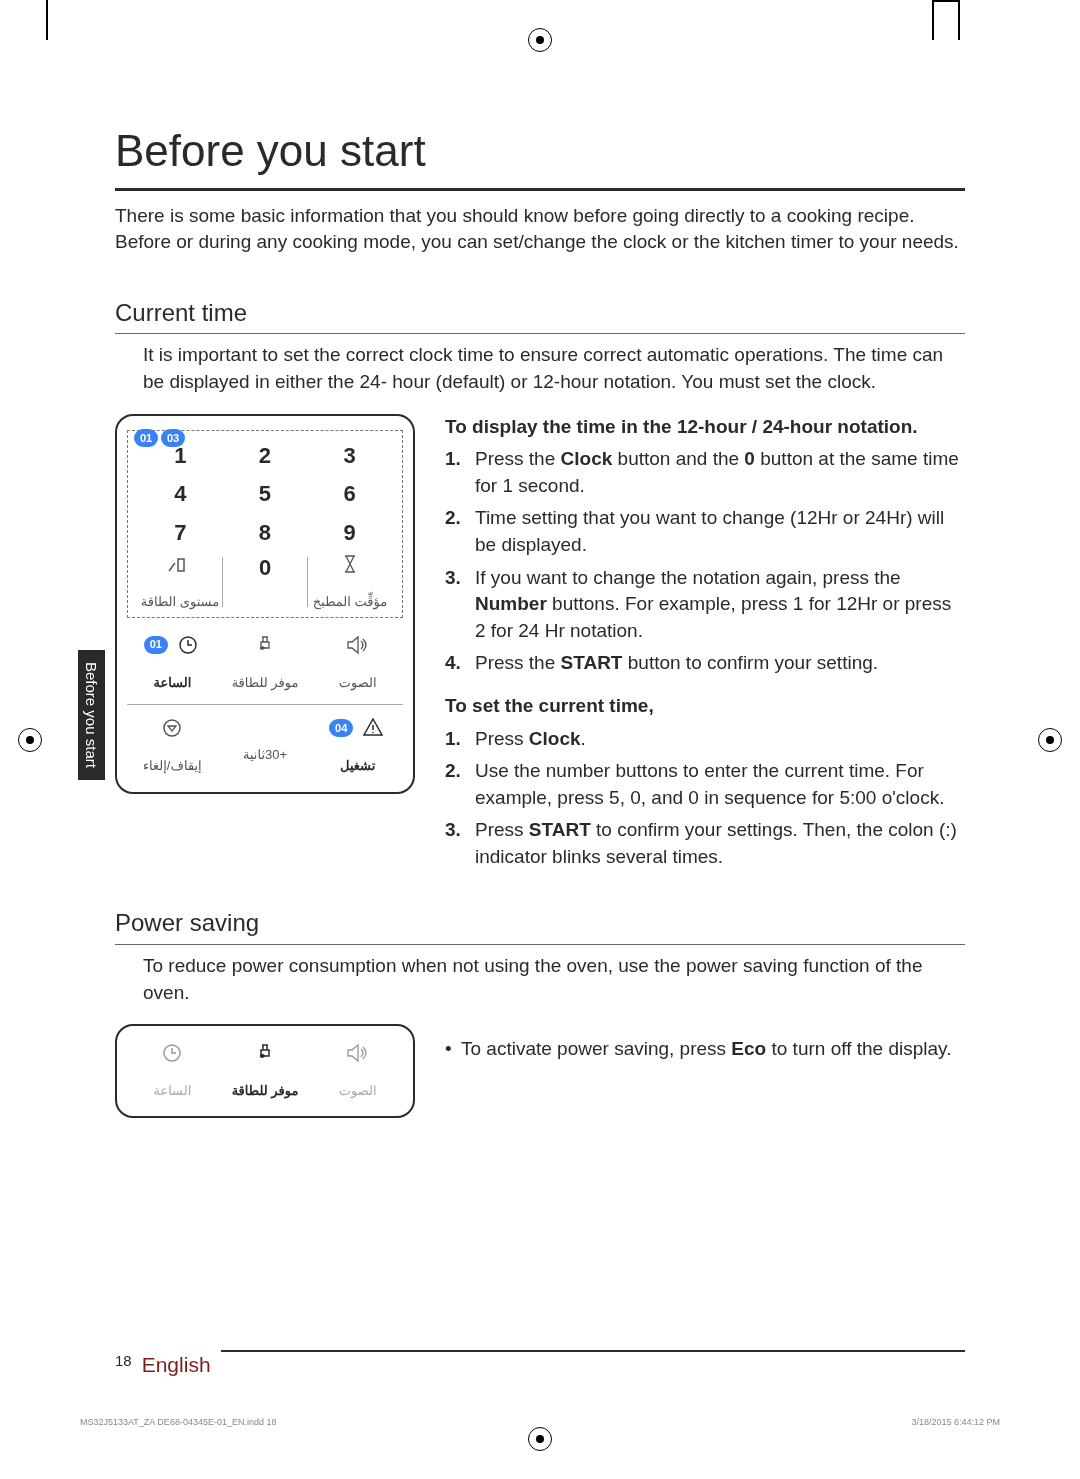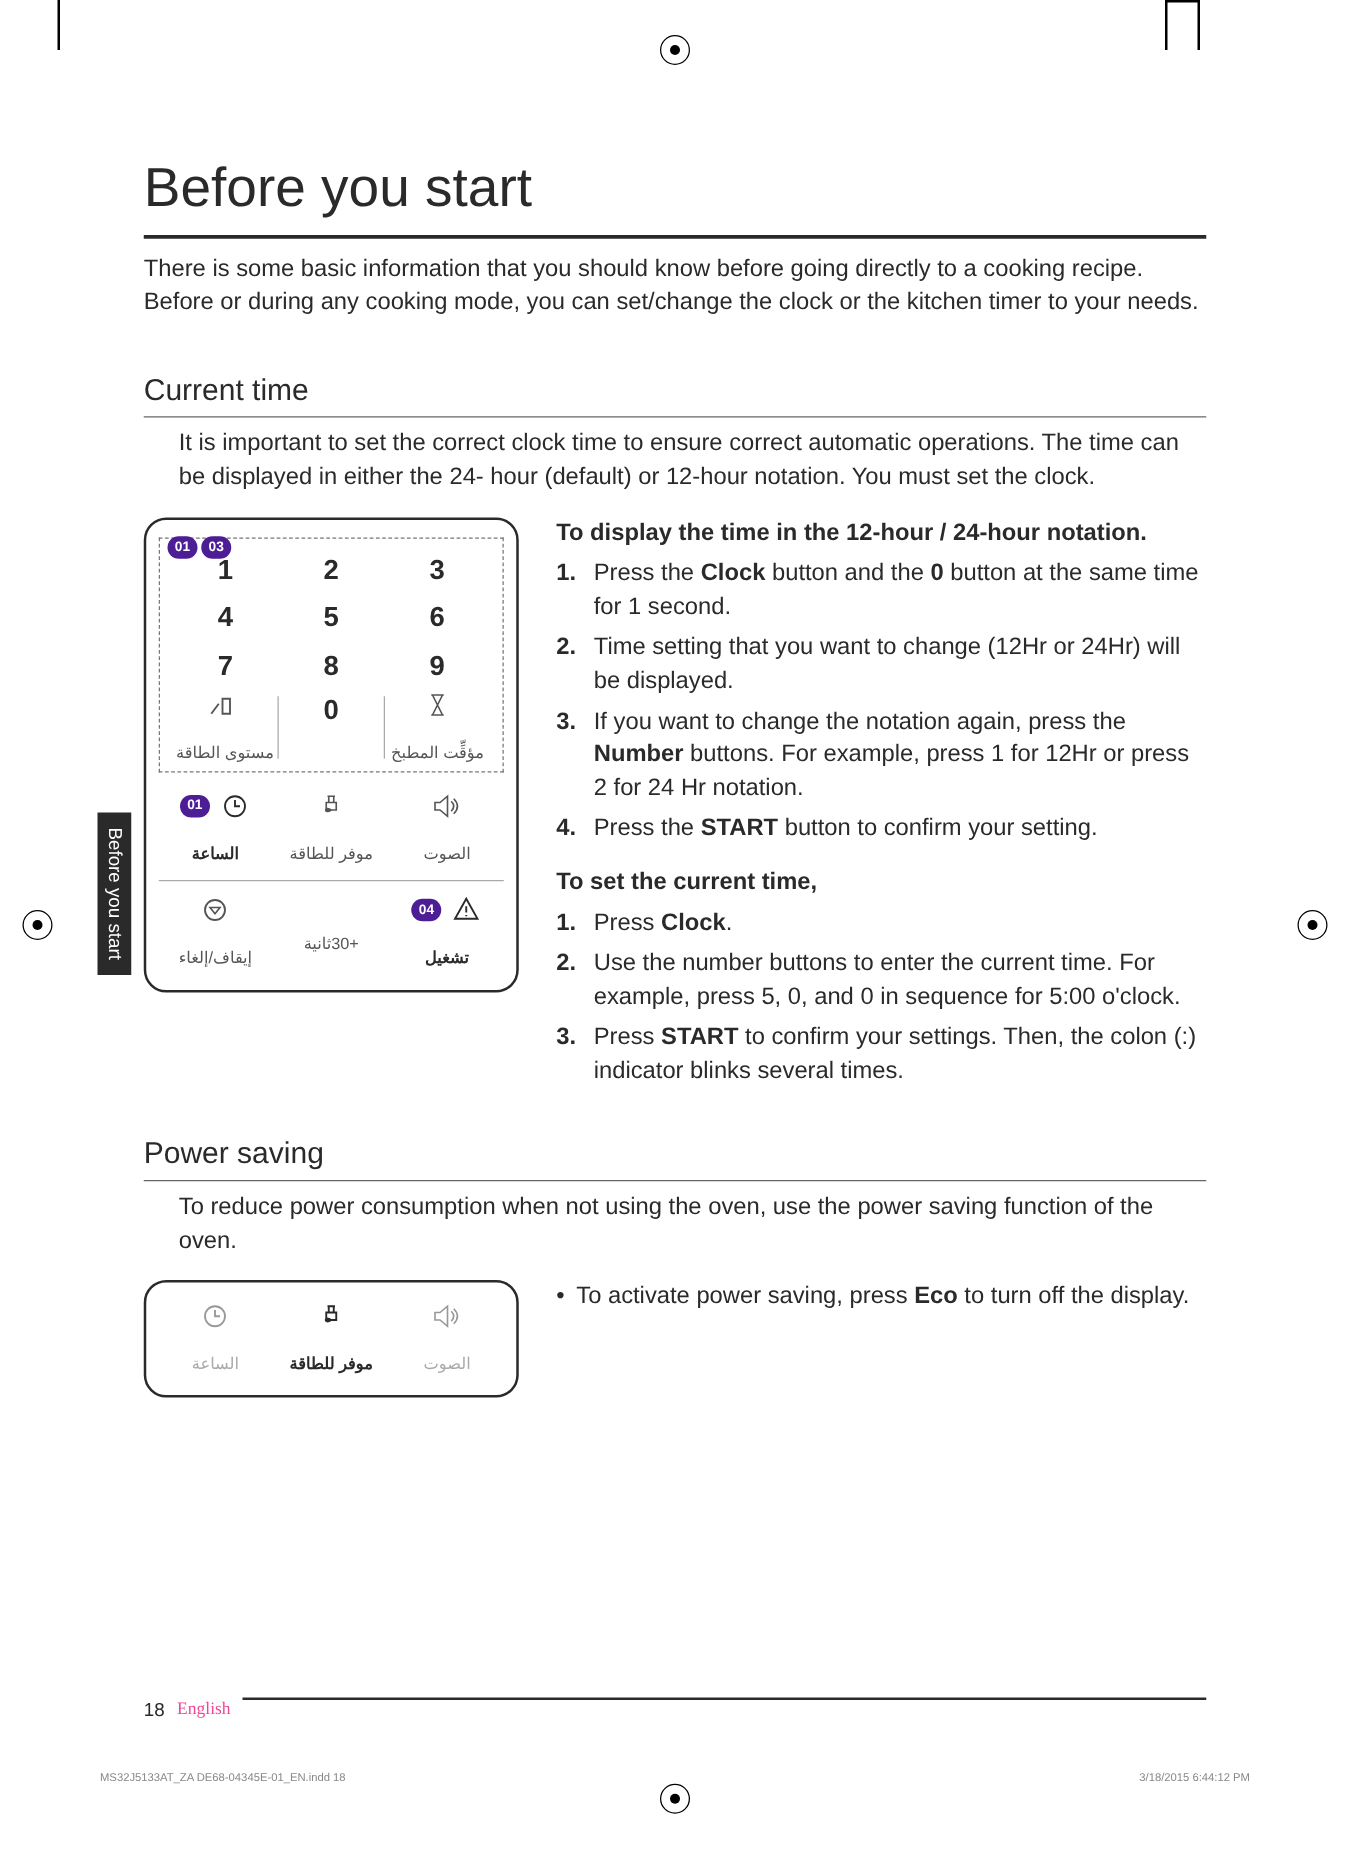--- a/index.html
+++ b/index.html
@@ -74,21 +74,21 @@
     margin-bottom:10px;
   }
   .keypad-row {
     display:flex; justify-content:space-around;
     font-weight:700; font-size:22px;
     padding:4px 0;
   }
   .badge {
     display:inline-flex; align-items:center; justify-content:center;
     min-width:24px; height:18px; padding:0 4px;
-    border-radius:9px; background:#4c1d95; color:#fff;
+    border-radius:9px; background:#3b82f6; color:#fff;
     font-size:11px; font-weight:700;
     margin-right:3px;
   }
   .badge-row { position:absolute; top:-8px; left:6px; }
   .ctrl-row {
     display:flex; justify-content:space-between; align-items:center;
     gap:6px; padding:6px 2px;
   }
   .ctrl {
     flex:1; display:flex; flex-direction:column; align-items:center;
@@ -102,38 +102,38 @@
   .hr-inside { border:none; border-top:1px solid #aaa; margin:6px 0; }
   .step-head { font-weight:700; margin-bottom:6px; }
   ol.steps {
     list-style:none; padding-left:0; margin-bottom:16px;
   }
   ol.steps li {
     display:flex; gap:10px; margin-bottom:6px;
   }
   ol.steps .num { font-weight:700; flex:0 0 20px; }
   ul.bullets { list-style:none; padding-left:0; }
-  ul.bullets li { position:relative; padding-left:16px; margin-bottom:6px; }
+  ul.bullets li { position:relative; padding-left:16px; margin-bottom:6px;margin-top:12px; }
   ul.bullets li::before {
     content:"•"; position:absolute; left:0; top:0;
   }
   .side-tab {
     position:absolute; left:78px; top:650px;
     background:#2a2a2a; color:#fff;
     writing-mode:vertical-rl;
     padding:12px 3px;
     font-size:15px;
     border-radius:0;
   }
   .footer-line {
     position:absolute; left:115px; right:115px; bottom:100px;
     display:flex; align-items:flex-start; gap:10px;
   }
   .footer-line .pg { font-size:15px; }
-  .footer-line .lang { font-size:14px; color:#ec4899;font-family:Liberation Serif, serif; }
+  .footer-line .lang { font-size:21px; color:#7f1d1d; }
   .footer-line .rule { flex:1; border-top:2px solid #2a2a2a; }
   .imprint {
     position:absolute; bottom:50px; left:80px; right:80px;
     display:flex; justify-content:space-between;
     font-size:9px; color:#888;
   }
   b { font-weight:700; }
   .mid-row {
     display:flex; align-items:stretch;
   }

